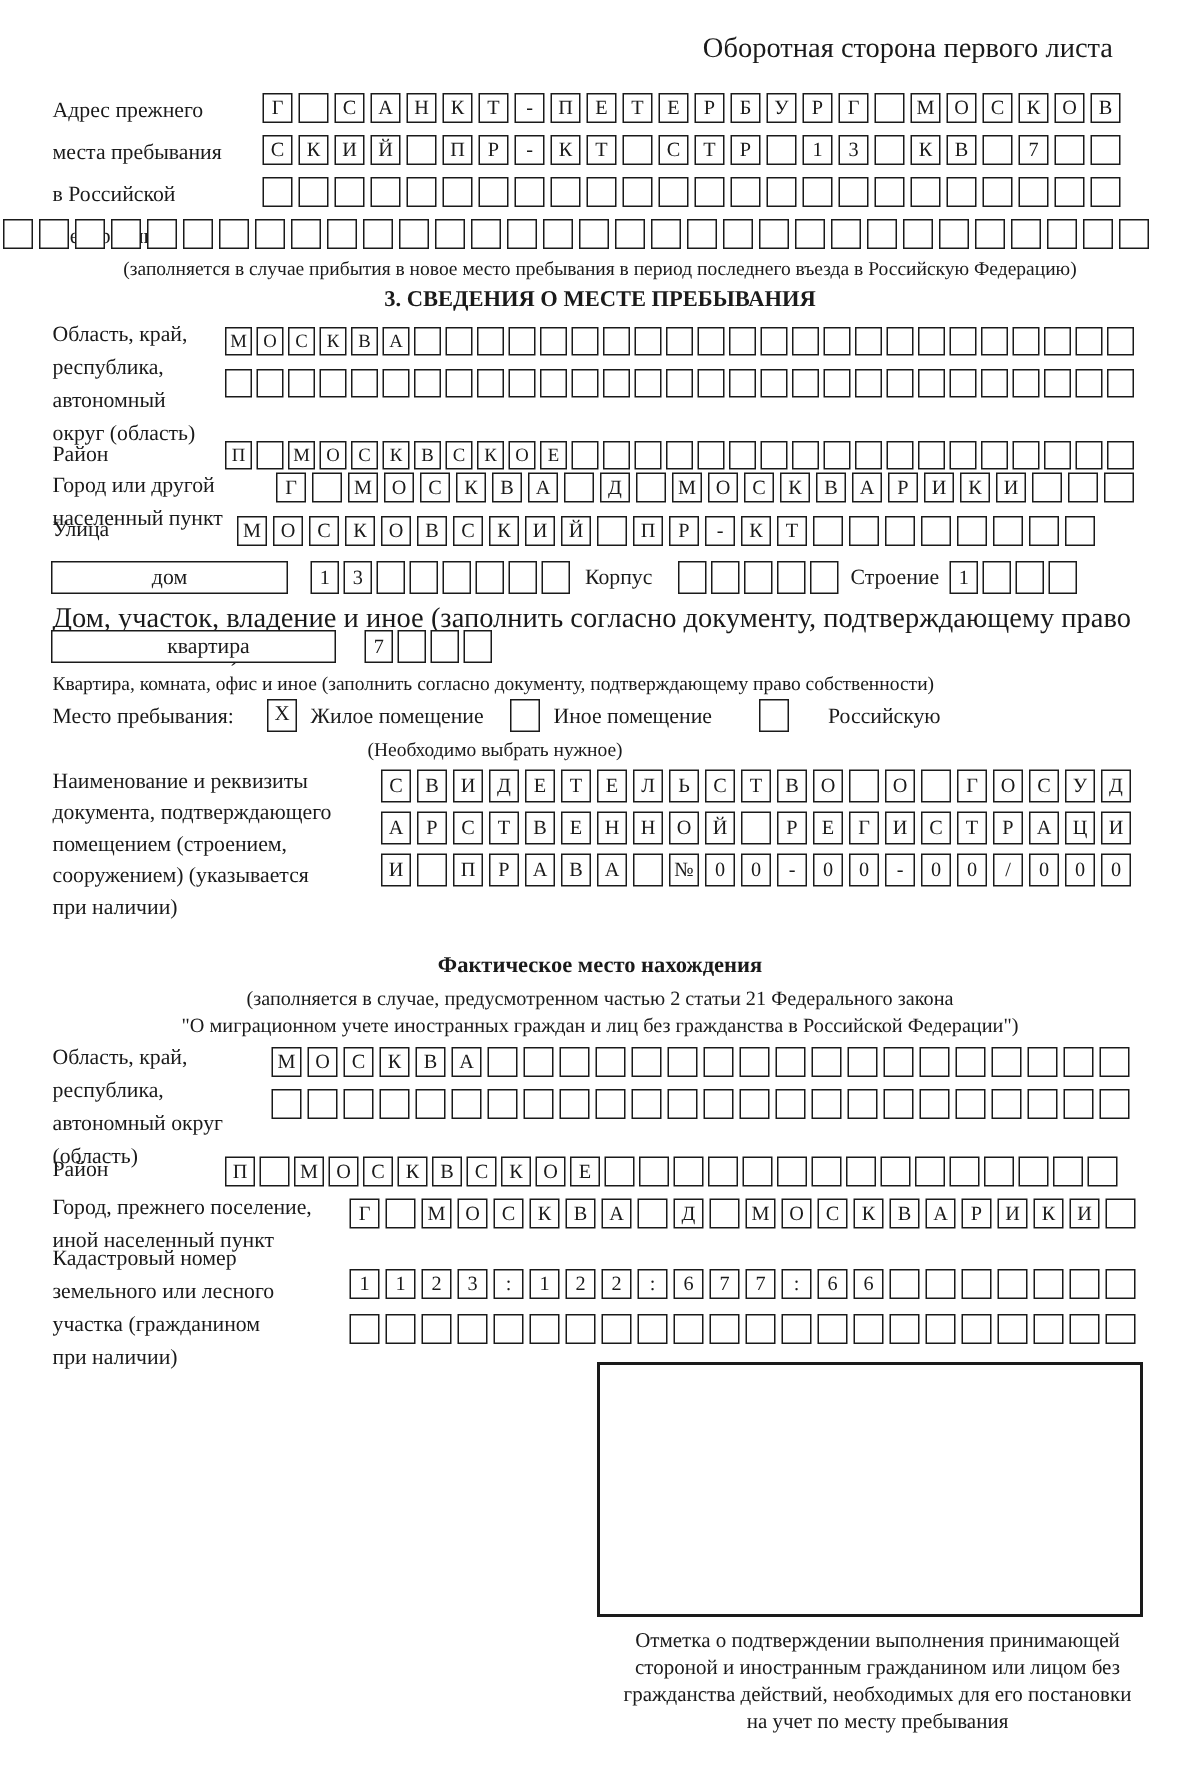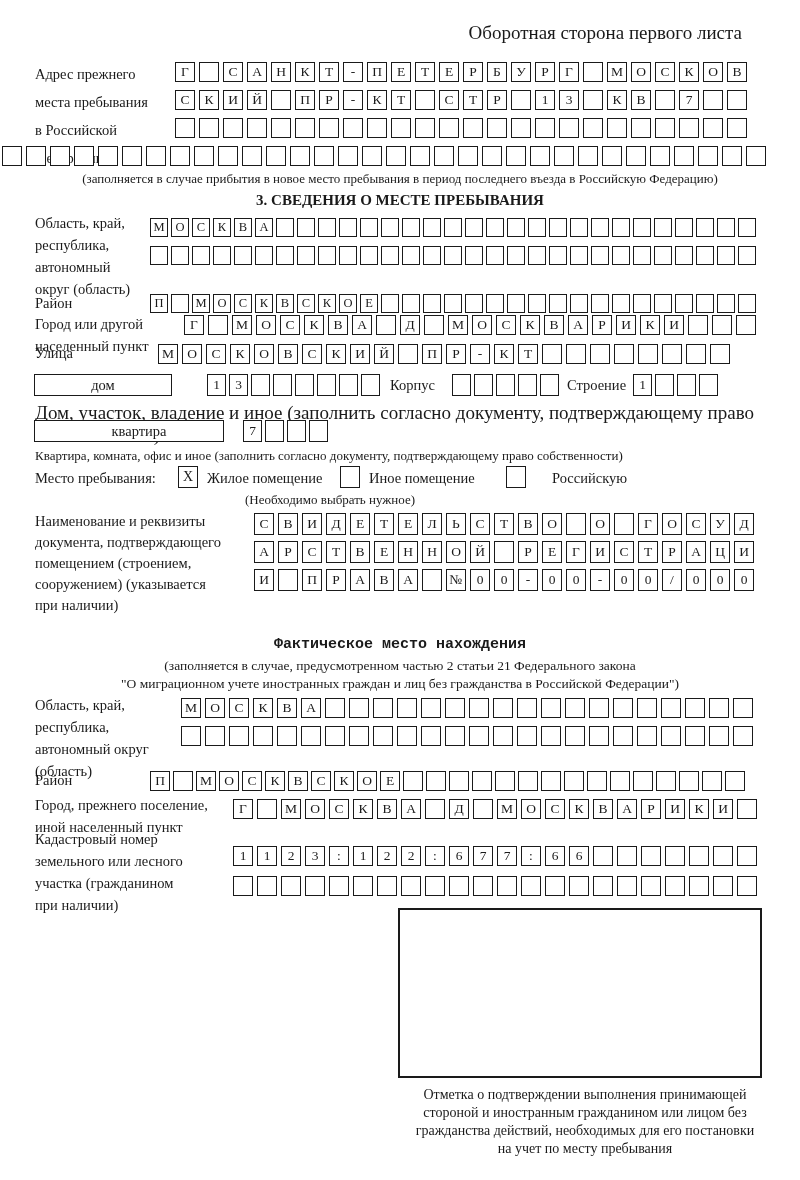--- a/index.html
+++ b/index.html
@@ -322,21 +322,21 @@
       <span class="cell"></span>
       <span class="cell"></span>
       <span class="cell"></span>
       <span class="cell"></span>
       <span class="cell"></span>
       <span class="cell"></span>
       <span class="cell"></span>
       <span class="cell"></span>
     </div>
 
-  <div class="abs namebox" style="top:374px; left:34px; width:138px;font-family:Liberation Serif, serif;">дом</div>
+  <div class="abs namebox" style="top:374px; left:34px; width:158px;font-family:Liberation Serif, serif;">дом</div>
   <div class="abs cells house" style="top:374px; left:207px;">
       <span class="cell">1</span>
       <span class="cell">3</span>
       <span class="cell"></span>
       <span class="cell"></span>
       <span class="cell"></span>
       <span class="cell"></span>
       <span class="cell"></span>
       <span class="cell"></span>
     </div>
@@ -445,21 +445,21 @@
       <span class="cell">0</span>
       <span class="cell">-</span>
       <span class="cell">0</span>
       <span class="cell">0</span>
       <span class="cell">/</span>
       <span class="cell">0</span>
       <span class="cell">0</span>
       <span class="cell">0</span>
     </div>
 
-  <div class="abs titlebar" style="top:636px; left:0;font-family:Liberation Mono, monospace;">Фактическое место нахождения</div>
+  <div class="abs titlebar" style="top:636px; left:0;">Фактическое место нахождения</div>
   <div class="abs caption" style="top:658px; left:0; font-size:13.5px;">(заполняется в случае, предусмотренном частью 2 статьи 21 Федерального закона</div>
   <div class="abs caption" style="top:676px; left:0; font-size:13.5px;">"О миграционном учете иностранных граждан и лиц без гражданства в Российской Федерации")</div>
 
   <div class="abs lbl" style="top:694px; left:35px;">
     <div class="lbl-line">Область, край,</div>
     <div class="lbl-line">республика,</div>
     <div class="lbl-line">автономный округ</div>
     <div class="lbl-line">(область)</div>
   </div>
   <div class="abs cells" style="top:698px; left:181px;">

